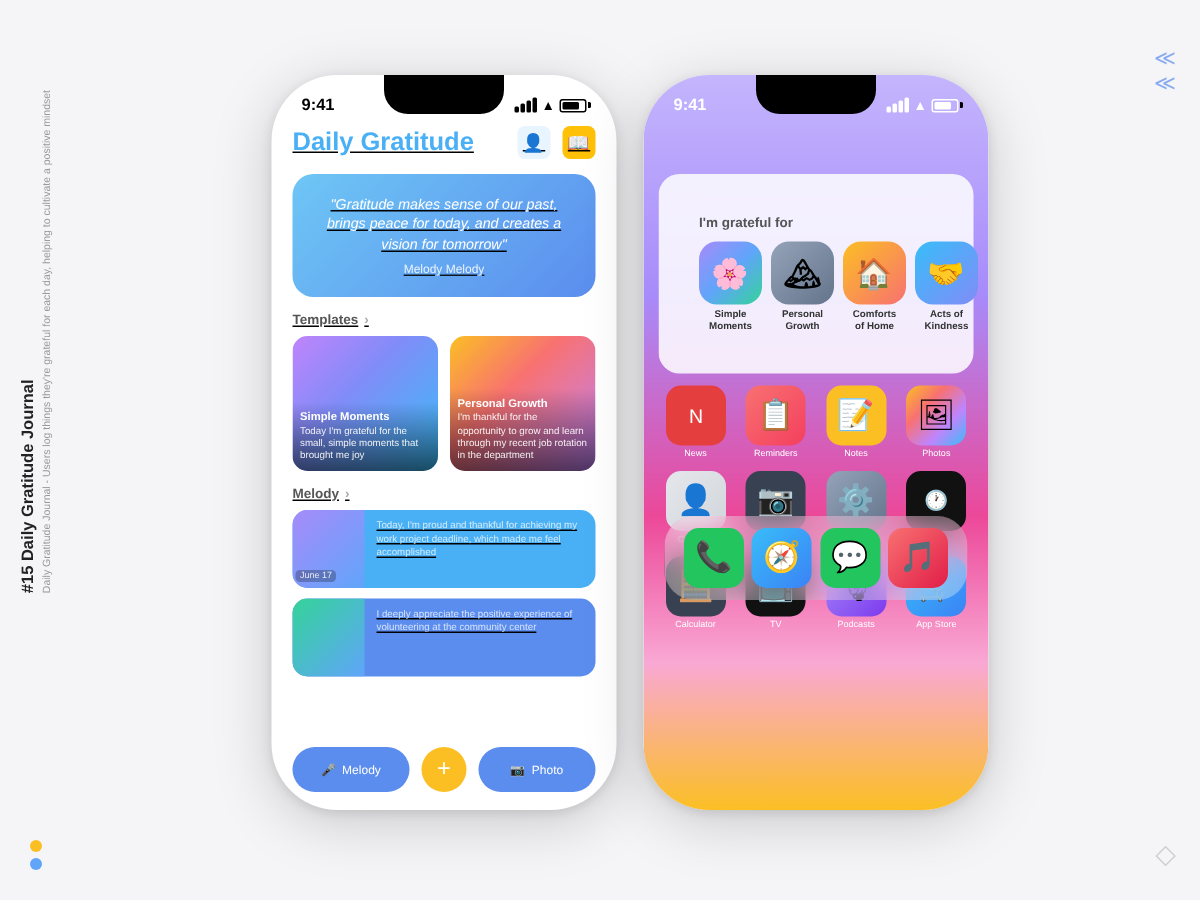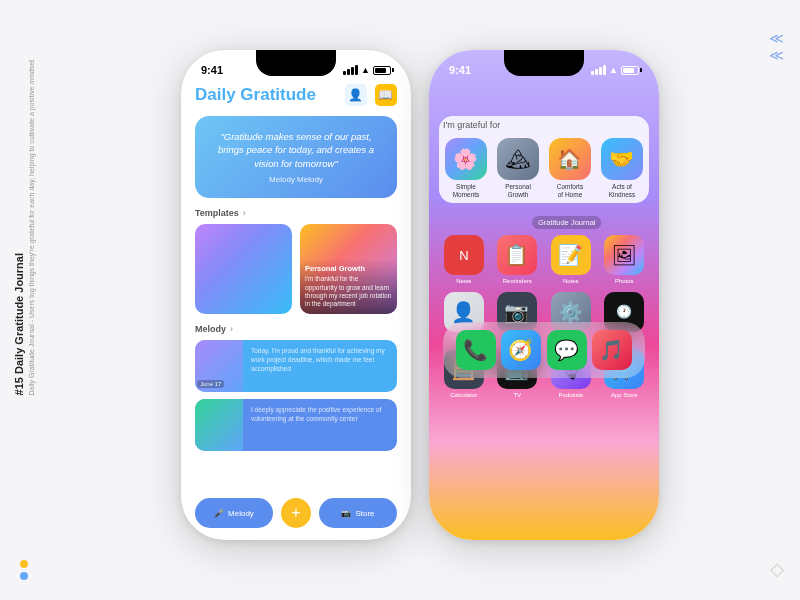--- a/index.html
+++ b/index.html
@@ -102,20 +102,21 @@
       content: ''; position: absolute; right: -4px; top: 50%; transform: translateY(-50%);
       width: 2px; height: 4px; background: #000; border-radius: 0 1px 1px 0;
     }
     .battery-fill { height: 100%; width: 80%; background: #000; border-radius: 1px; }
 
     
     .left-content {
       padding: 0 14px;
       overflow: hidden;
       height: calc(490px - 32px);
+      text-decoration: underline;
     }
 
     .app-header {
       display: flex;
       justify-content: space-between;
       align-items: center;
       margin-bottom: 10px;
       padding-top: 2px;
     }
     .app-title {
@@ -264,21 +265,22 @@
       position: absolute;
       top: 0; left: 0; right: 0; bottom: 0;
       background: linear-gradient(180deg, #c4b5fd 0%, #a78bfa 30%, #ec4899 60%, #f9a8d4 80%, #fbbf24 100%);
     }
 
     .widget-area {
       margin: 34px 10px 8px;
       background: rgba(255,255,255,0.85);
       backdrop-filter: blur(10px);
       border-radius: 14px;
-      padding: 4px;
+      padding: 27px;
+      font-weight: bold;
     }
     .widget-title { font-size: 9px; color: #555; margin-bottom: 8px; }
     .widget-icons-row {
       display: flex;
       gap: 6px;
       justify-content: space-around;
     }
     .widget-icon-item {
       display: flex;
       flex-direction: column;
@@ -438,20 +440,24 @@
       </div>
 
       <div class="section-label">
         <span>Templates</span>
         <span class="arrow">›</span>
       </div>
 
       <div class="templates-row">
         <div class="template-card">
           <div class="card-bg card-simple"></div>
+          <div class="card-overlay">
+            <div class="card-title">Simple Moments</div>
+            <div class="card-desc">Today I'm grateful for the small, simple moments that brought me joy</div>
+          </div>
         </div>
         <div class="template-card">
           <div class="card-bg card-growth"></div>
           <div class="card-overlay">
             <div class="card-title">Personal Growth</div>
             <div class="card-desc">I'm thankful for the opportunity to grow and learn through my recent job rotation in the department</div>
           </div>
         </div>
       </div>
 
@@ -481,21 +487,21 @@
     <div class="bottom-bar">
       <div class="btn-voice">
         <span>🎤</span>
         <span>Melody</span>
       </div>
       <div class="btn-add">
         <span>+</span>
       </div>
       <div class="btn-photo">
         <span>📷</span>
-        <span>Store</span>
+        <span>Photo</span>
       </div>
     </div>
   </div>
 
   <div class="phone phone-right">
     <div class="right-phone-bg"></div>
     <div class="notch"></div>
 
     <div style="position:relative;z-index:2;">
       <div class="status-bar" style="color:#fff;">
@@ -529,23 +535,20 @@
             <div class="widget-icon-circle wc-comforts">🏠</div>
             <div class="widget-icon-label">Comforts<br>of Home</div>
           </div>
           <div class="widget-icon-item">
             <div class="widget-icon-circle wc-acts">🤝</div>
             <div class="widget-icon-label">Acts of<br>Kindness</div>
           </div>
         </div>
       </div>
 
-      <div style="text-align:center;margin:4px 0 2px;">
-        <span class="gratitude-label">Gratitude Journal</span>
-      </div>
 
       <div class="app-grid">
         <div class="app-row">
           <div class="app-item">
             <div class="app-icon ai-news">
               <svg width="22" height="22" viewBox="0 0 22 22">
                   <rect width="22" height="22" rx="5" fill="#e53e3e"></rect>
                   <text x="11" y="16" text-anchor="middle" fill="white" font-size="13">N</text>
                 </svg>
             </div>

